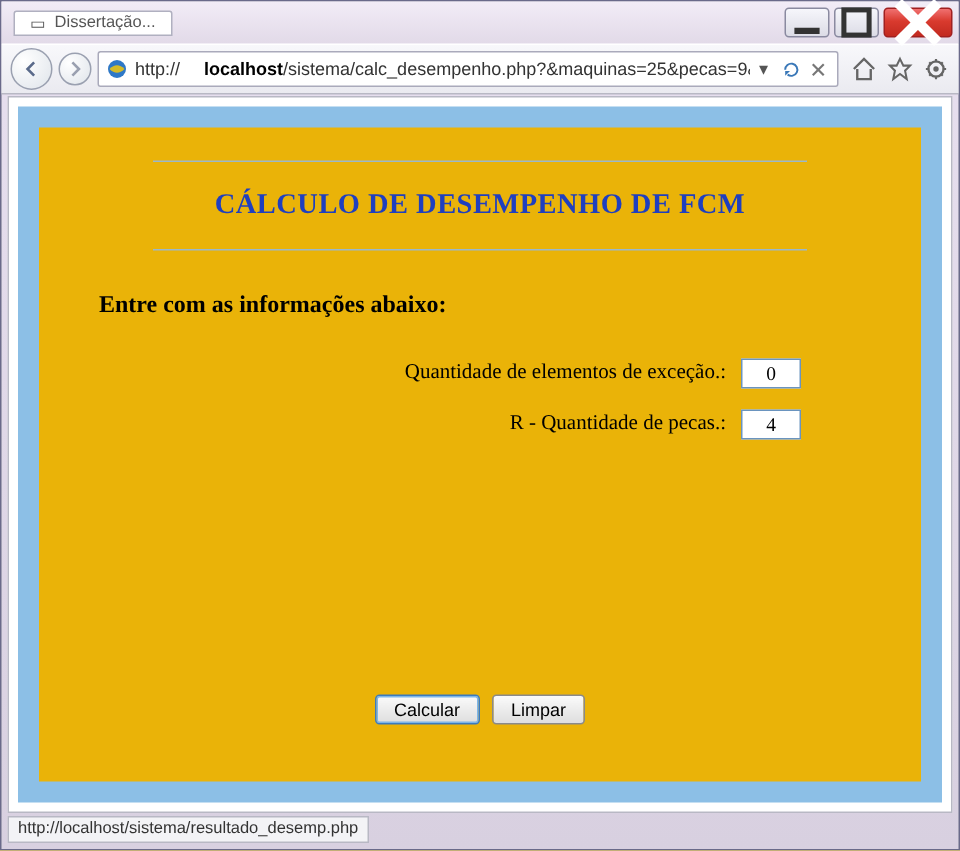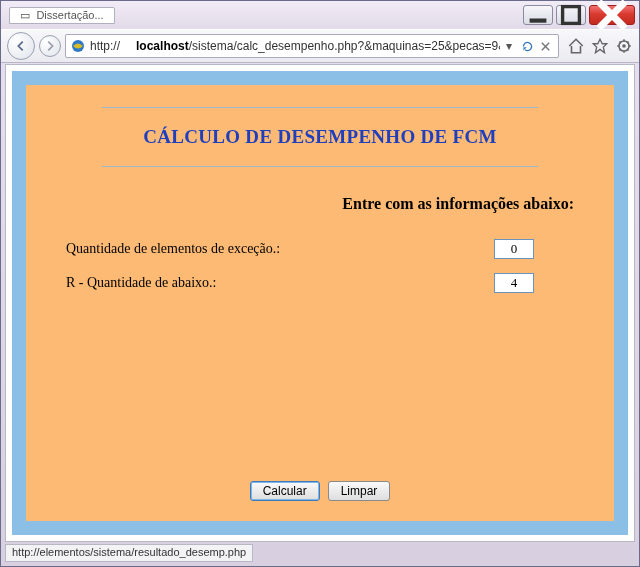--- a/index.html
+++ b/index.html
@@ -128,71 +128,71 @@
     overflow: hidden;
   }
   .page {
     position: absolute;
     inset: 6px;
     background: #8cbfe6;
     padding: 14px;
     font-family: "Times New Roman", serif;
   }
   .panel {
-    background: #fdba74;
+    background: #eab308;
     width: 100%;
     height: 100%;
     padding: 16px 40px 20px 40px;
     position: relative;
   }
   .hr {
     border: none;
     border-top: 1px solid #9bb8cc;
     margin: 6px auto;
     width: 86%;
   }
   .title {
     text-align: center;
     color: #1f3fbf;
     font-weight: bold;
     font-size: 19px;
     letter-spacing: 0.3px;
     padding: 12px 0;
   }
   .subtitle {
-    text-align: right;
+    text-align: left;
     font-weight: bold;
     font-size: 16px;
     color: #000;
     margin: 28px 0 26px 0;
   }
   .form-rows { width: 100%; }
   .row {
     display: flex;
     align-items: center;
-    justify-content: space-between;
+    justify-content: flex-end;
     gap: 10px;
     margin: 14px 40px 14px 0;
     font-size: 14px;
     color: #000;
   }
   .row label { text-align: right; }
   .row input[type="text"] {
     width: 40px;
     height: 20px;
     text-align: center;
     font-family: inherit;
     font-size: 13px;
     border: 1.5px solid #6a94bf;
     background: #fff;
   }
   .btn-row {
     position: absolute;
     left: 0; right: 0;
-    bottom: 20px;
+    bottom: 38px;
     text-align: center;
   }
   .btn {
     font-family: "Segoe UI", Tahoma, sans-serif;
     font-size: 12px;
     padding: 2px 12px;
     background: linear-gradient(to bottom, #fafafa, #dedede);
     border: 1px solid #8a8a8a;
     border-radius: 3px;
     cursor: pointer;
@@ -310,27 +310,27 @@
         <div class="title">CÁLCULO DE DESEMPENHO DE FCM</div>
         <hr class="hr">
         <div class="subtitle">Entre com as informações abaixo:</div>
 
         <div class="form-rows">
           <div class="row">
             <label>Quantidade de elementos de exceção.:</label>
             <input type="text" value="0" style="">
           </div>
           <div class="row">
-            <label>R - Quantidade de abaixo.:</label>
+            <label>R - Quantidade de pecas.:</label>
             <input type="text" value="4" style="">
           </div>
         </div>
 
         <div class="btn-row">
           <button class="btn primary">Calcular</button>
           <button class="btn">Limpar</button>
         </div>
       </div>
     </div>
   </div>
 
-  <div class="statusbar">http://elementos/sistema/resultado_desemp.php</div>
+  <div class="statusbar">http://localhost/sistema/resultado_desemp.php</div>
 </div>
 
 </body></html>

